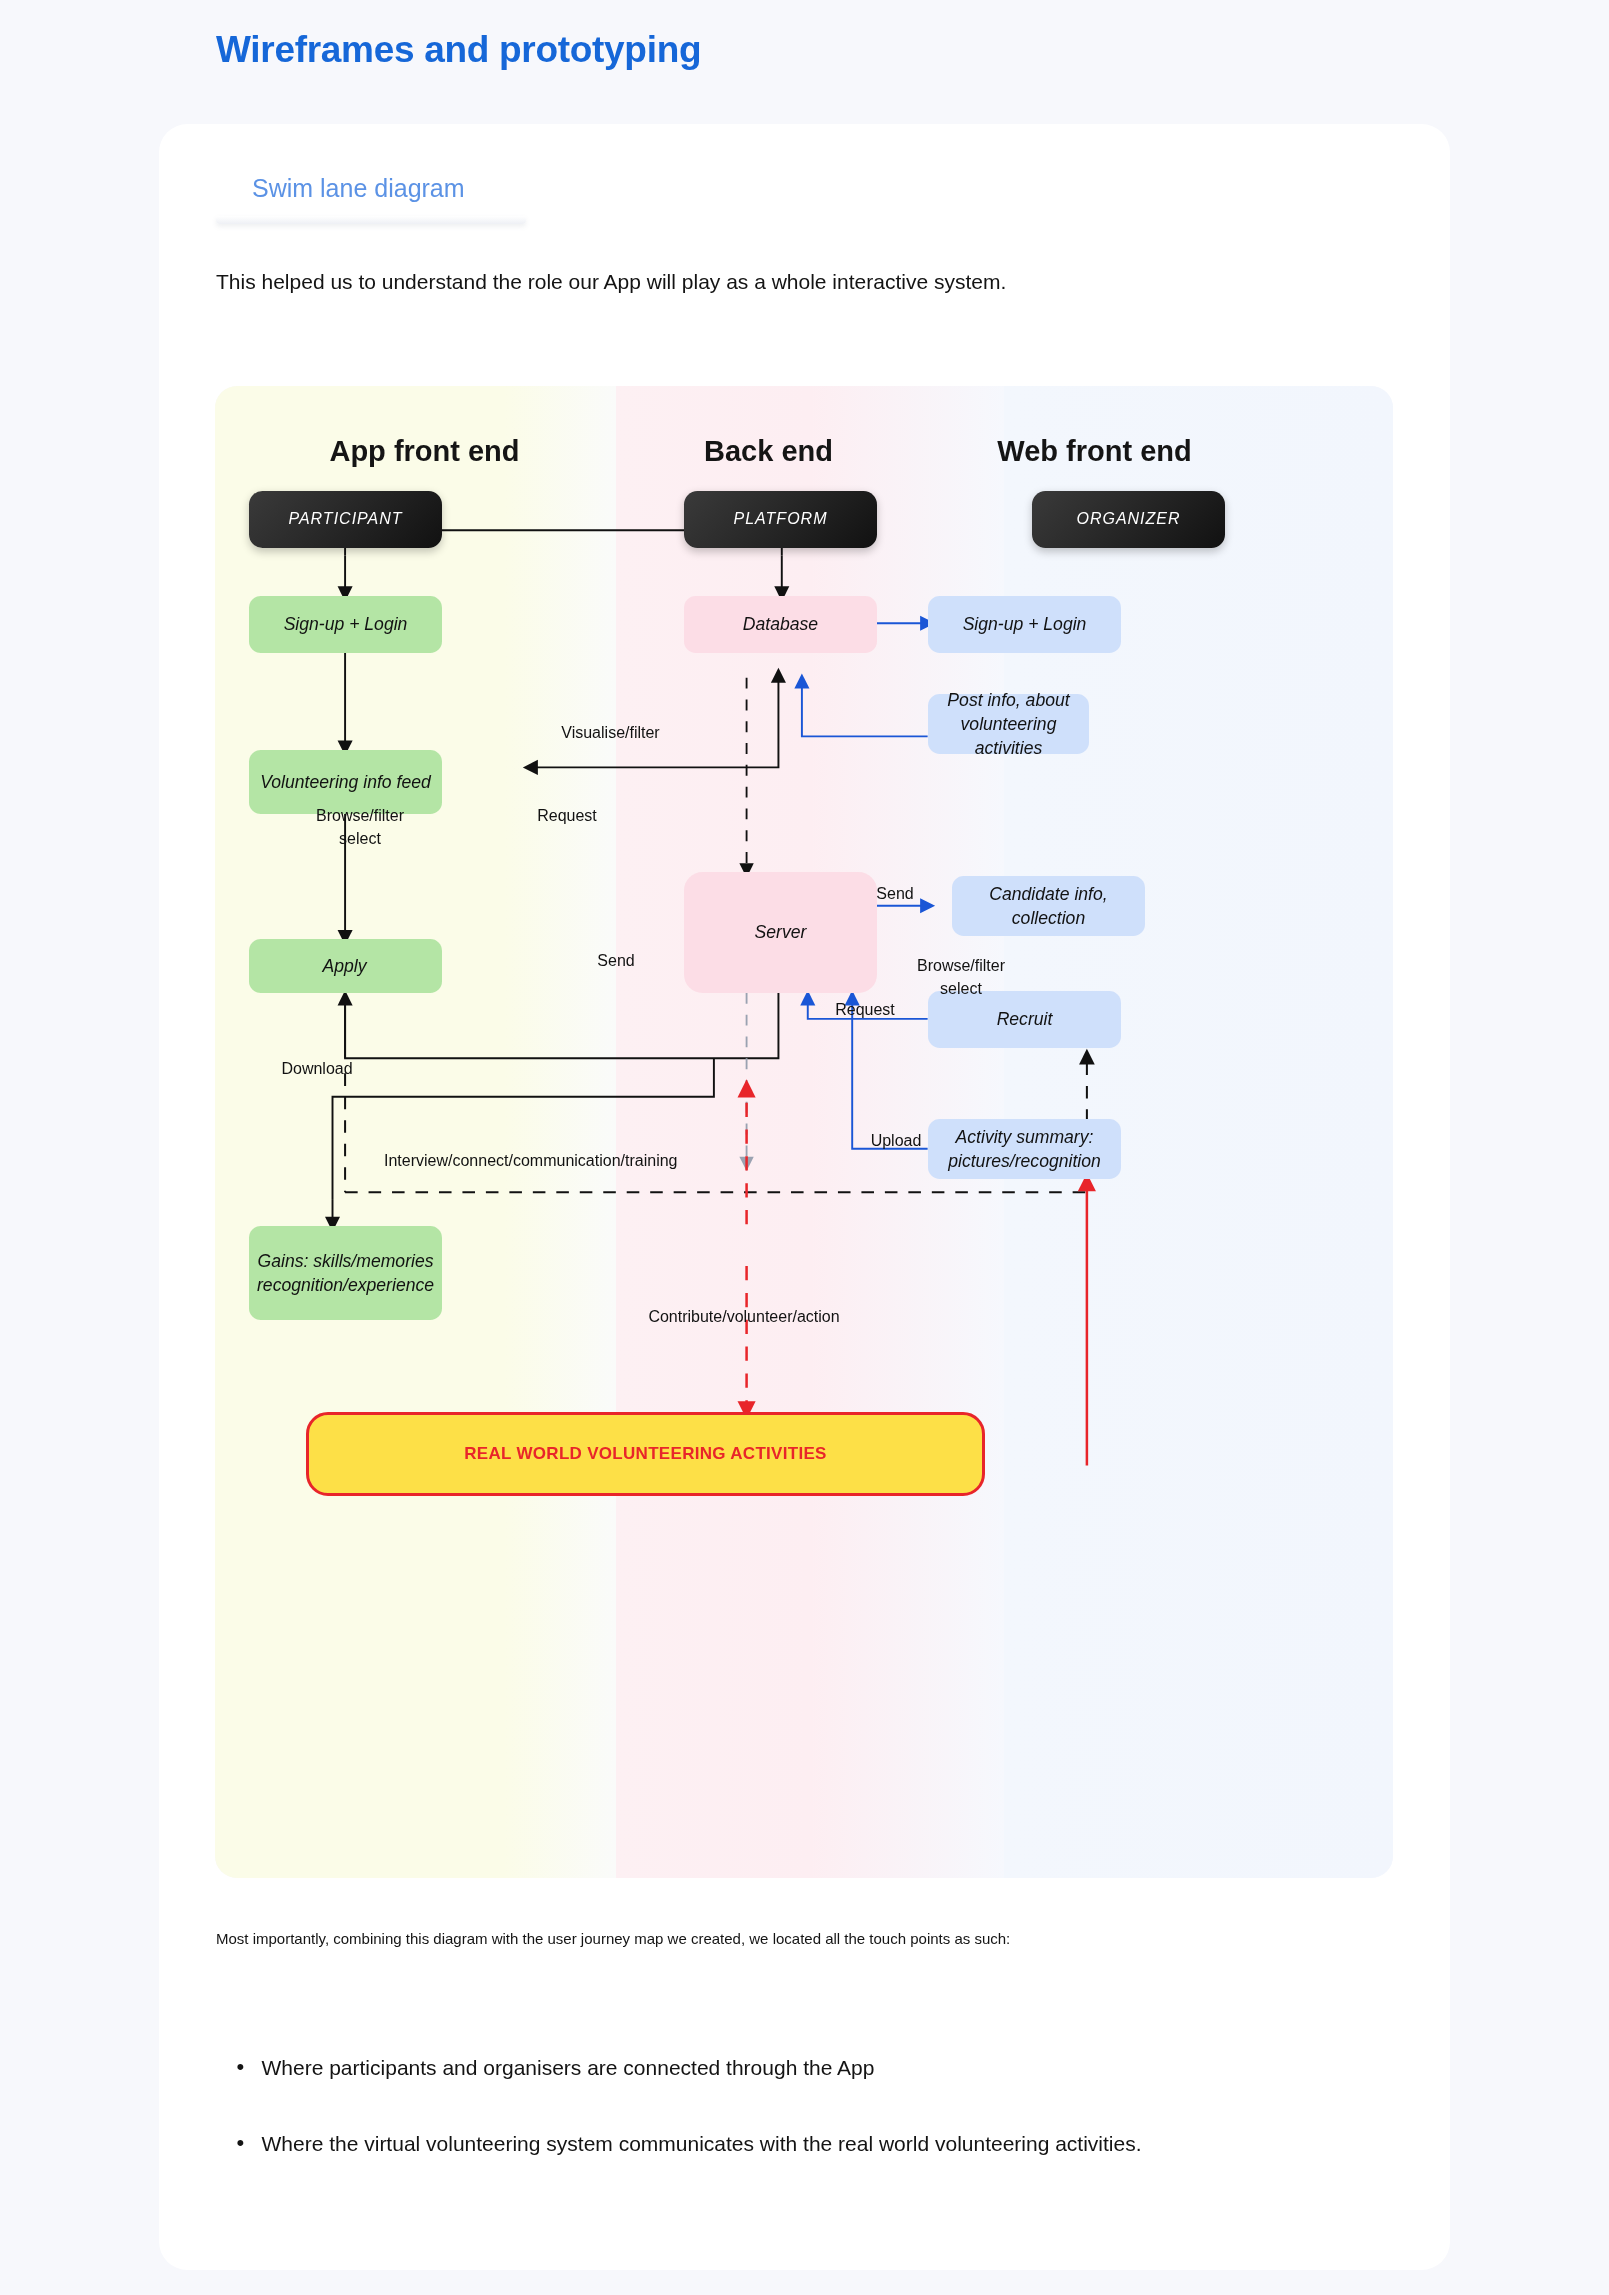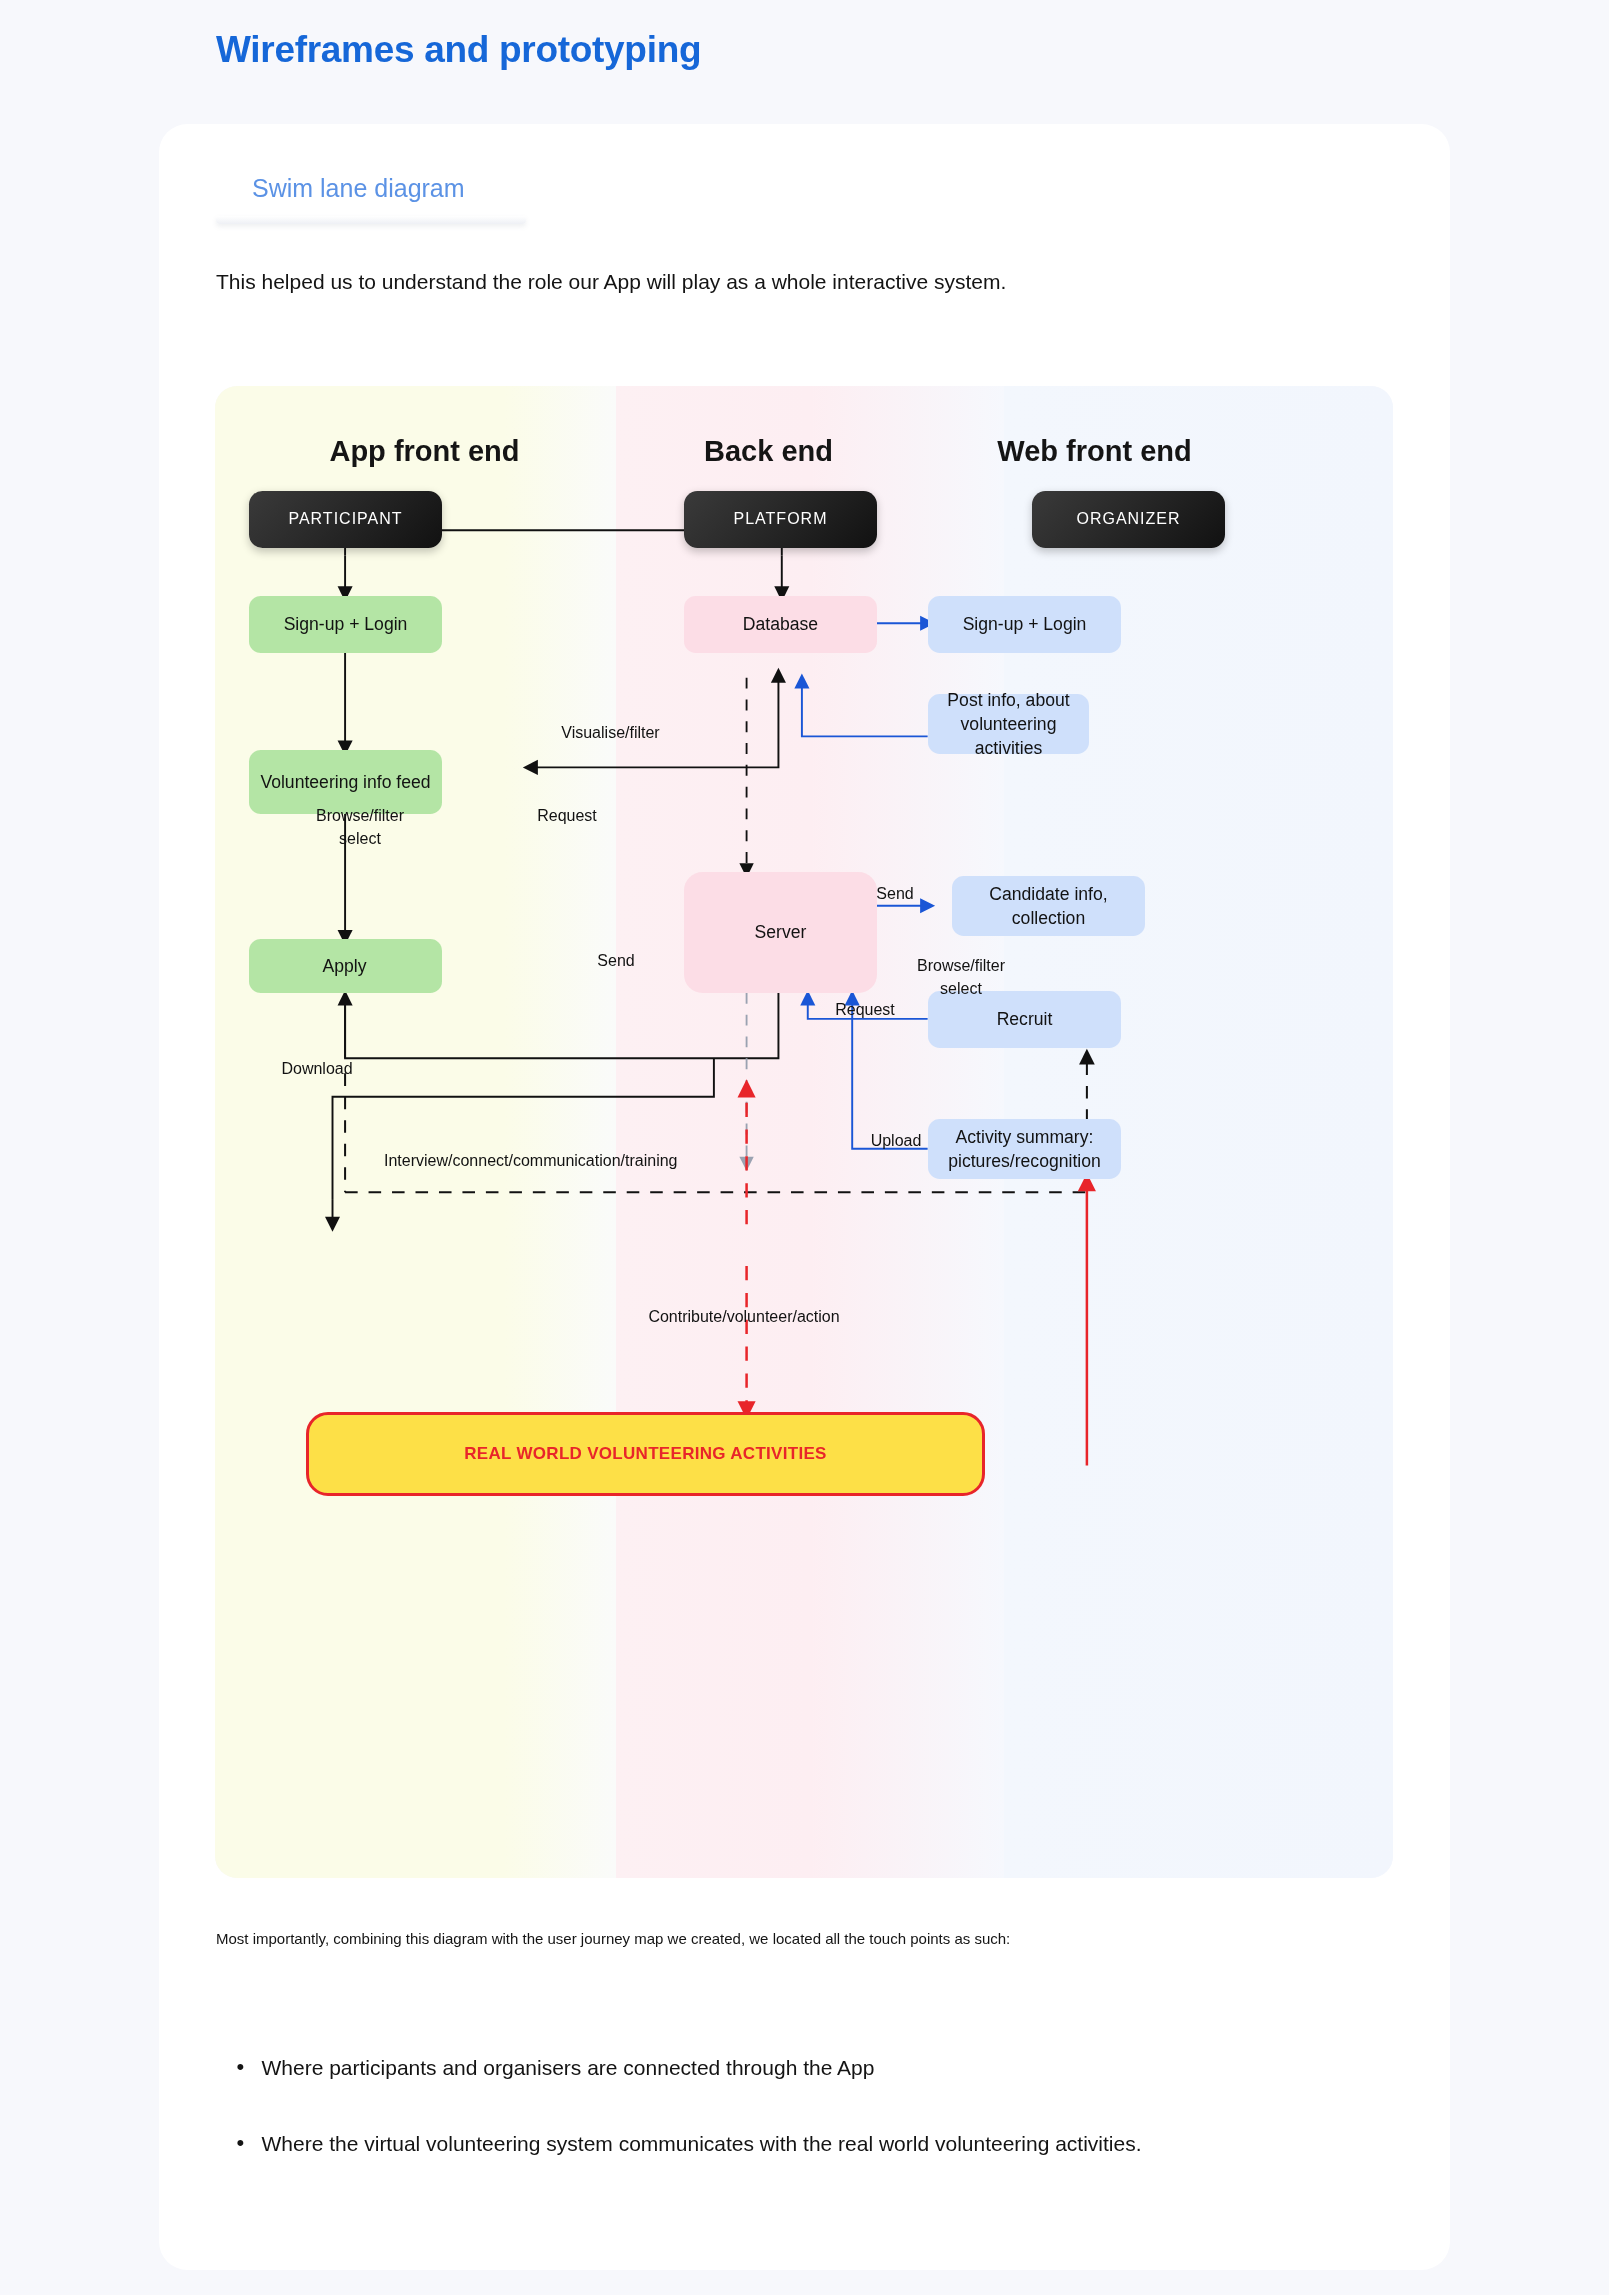--- a/index.html
+++ b/index.html
@@ -72,20 +72,21 @@
 
   .node {
     position: absolute;
     display: flex; align-items: center; justify-content: center;
     text-align: center;
     border-radius: 11.7px;
     font-size: 17.6px;
     line-height: 1.38;
     color: #121212;
     padding: 5px 10px;
+    font-style: italic;
   }
   .role {
     background: linear-gradient(135deg,#3a3a3a 0%,#2b2b2b 38%,#111111 100%);
     color: #ffffff;
     font-size: 16px;
     letter-spacing: 1px;
     border-radius: 13.4px;
     box-shadow: 0 3.4px 8.4px rgba(0,0,0,0.22);
   }
   .green { background: #b4e5a5; }
@@ -230,20 +231,23 @@
   </svg>
 
   <div class="node role" style="left:34px;  top:105px; width:193px; height:57px;">PARTICIPANT</div>
   <div class="node role" style="left:469px; top:105px; width:193px; height:57px;">PLATFORM</div>
   <div class="node role" style="left:817px; top:105px; width:193px; height:57px;">ORGANIZER</div>
 
   <div class="node green" style="left:34px; top:210px; width:193px; height:57px;">Sign-up + Login</div>
   <div class="node green" style="left:34px; top:364px; width:193px; height:64px;">Volunteering
 info feed</div>
   <div class="node green" style="left:34px; top:553px; width:193px; height:54px;padding-left:8px;">Apply</div>
+  <div class="node green" style="left:34px; top:840px; width:193px; height:94px;">Gains:
+skills/memories
+recognition/experience</div>
 
   <div class="node pink" style="left:469px; top:210px; width:193px; height:57px;">Database</div>
   <div class="node pink" style="left:469px; top:486px; width:193px; height:121px; border-radius:18.4px;">Server</div>
 
   <div class="node blue" style="left:713px; top:210px; width:193px; height:57px;">Sign-up + Login</div>
   <div class="node blue" style="left:713px; top:308px; width:161px; height:60px;">Post info, about
 volunteering activities</div>
   <div class="node blue" style="left:713px; top:490px; width:193px; height:60px;margin-left:24px;">Candidate info,
 collection</div>
   <div class="node blue" style="left:713px; top:605px; width:193px; height:57px;">Recruit</div>

